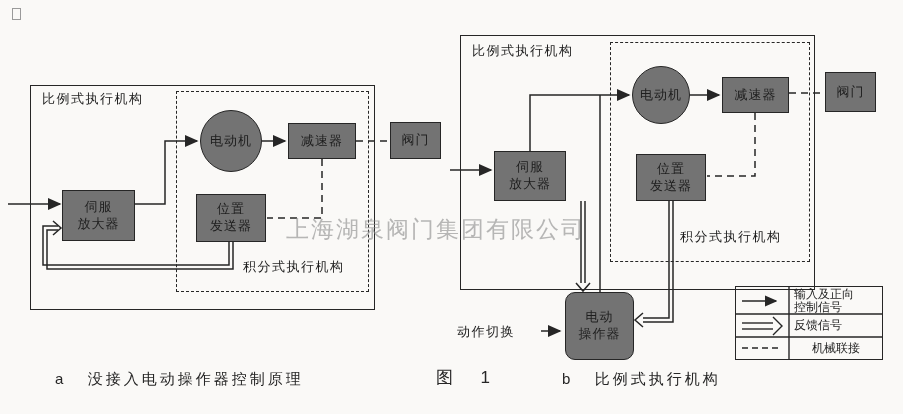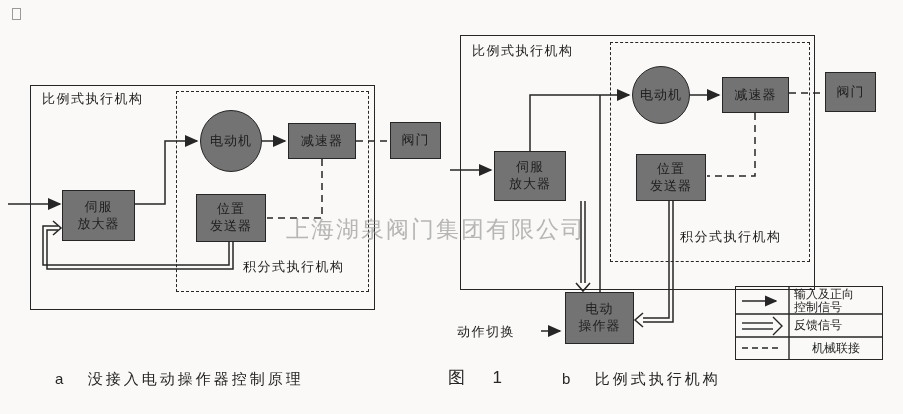--- a/index.html
+++ b/index.html
@@ -7,21 +7,21 @@
   body { font-family:"Liberation Sans","DejaVu Sans",sans-serif; }
   .stage { position:relative; width:903px; height:414px; background:#faf9f7; overflow:hidden; color:#1e1e1e; }
   svg.wires { position:absolute; left:0; top:0; width:903px; height:414px; z-index:1; }
   .frame { position:absolute; border:1.5px solid #262626; z-index:2; background:transparent; }
   .frame.dashed { border:1.5px dashed #262626; }
   .node { position:absolute; border:1.6px solid #262626; background:#737373; display:flex; align-items:center; justify-content:center;
           text-align:center; font-size:13px; line-height:1.3; white-space:pre-line; letter-spacing:1px; z-index:3; }
   .node.circle { border-radius:50%; }
   .flabel { position:absolute; font-size:13px; letter-spacing:1.5px; color:#1e1e1e; white-space:nowrap; z-index:4; }
   .caption { position:absolute; font-size:15px; letter-spacing:3px; color:#262626; white-space:pre; z-index:4; }
-  .figure-label { position:absolute; font-size:17px; letter-spacing:6px; color:#262626; white-space:pre; z-index:4;margin-left:12px; }
+  .figure-label { position:absolute; font-size:17px; letter-spacing:6px; color:#262626; white-space:pre; z-index:4; }
   .watermark { position:absolute; left:286px; top:214px; font-size:23px; letter-spacing:2px;
                color:rgba(140,140,140,0.62); white-space:nowrap; z-index:6; }
   .legend-label { position:absolute; font-size:12px; line-height:13px; white-space:pre-line; color:#1e1e1e; z-index:4; }
   .artifact { position:absolute; left:12px; top:8px; width:9px; height:12px; border:1px solid #9a9a9a; z-index:4; }
 </style>
 </head>
 <body>
 
 <div class="stage">
 
@@ -94,21 +94,21 @@
   <div class="flabel" style="left:472px; top:42px;">比例式执行机构</div>
   <div class="flabel" style="left:680px; top:228px;">积分式执行机构</div>
 
   <div class="node circle" style="left:632px; top:66px; width:58px; height:58px;">电动机</div>
   <div class="node" style="left:722px; top:77px; width:67px; height:36px;">减速器</div>
   <div class="node" style="left:825px; top:72px; width:51px; height:40px;">阀门</div>
   <div class="node" style="left:494px; top:151px; width:72px; height:50px;">伺服
 放大器</div>
   <div class="node" style="left:636px; top:154px; width:70px; height:47px;">位置
 发送器</div>
-  <div class="node" style="left:565px; top:292px; width:69px; height:52px;">电动
+  <div class="node" style="left:565px; top:292px; width:69px; height:68px;border-radius:10px;">电动
 操作器</div>
   <div class="flabel" style="left:457px; top:323px;">动作切换</div>
 
   <div class="frame" style="left:735px; top:286px; width:148px; height:74px;"></div>
   <div class="legend-label" style="left:794px; top:288px;">输入及正向
 控制信号</div>
   <div class="legend-label" style="left:794px; top:319px;text-align:right;">反馈信号</div>
   <div class="legend-label" style="left:812px; top:342px;">机械联接</div>
 
   <div class="caption" style="left:55px; top:370px;">a   没接入电动操作器控制原理</div>

